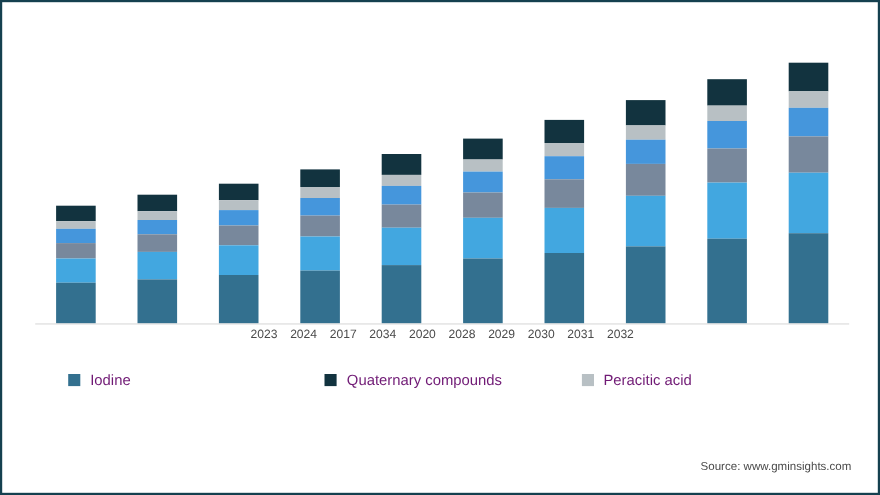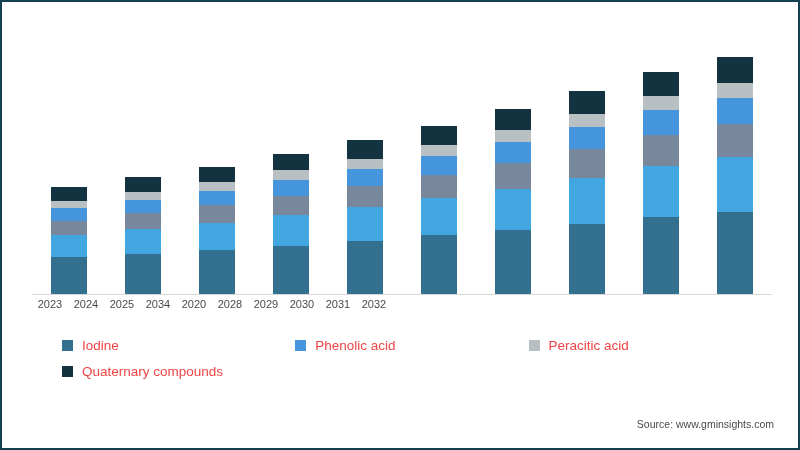--- a/index.html
+++ b/index.html
@@ -67,21 +67,21 @@
     display: block;
   }
   
   .xaxis {
     position: absolute;
     left: 30px;
     top: 296px;
     width: 740px;
     height: 20px;
     display: flex;
-    justify-content: flex-start;
+    justify-content: center;
   }
   .xtick {
     width: 36px;
     text-align: center;
     font-size: 11px;
     color: #4a4a4a;
   }
   
   .legend {
     position: absolute;
@@ -100,21 +100,21 @@
     padding-right: 6px;
   }
   .swatch {
     width: 11px;
     height: 11px;
     flex: 0 0 11px;
     margin-right: 9px;
   }
   .legend-label {
     font-size: 13.5px;
-    color: #ef4444;
+    color: #701a75;
     white-space: nowrap;
   }
   
   .source {
     position: absolute;
     right: 24px;
     bottom: 18px;
     font-size: 10.5px;
     color: #4a4a4a;
   }
@@ -207,44 +207,40 @@
           <div class="seg" style="height: 56.7538px; background: rgb(66, 167, 224);"></div>
           <div class="seg" style="height: 84.2154px; background: rgb(51, 112, 143);"></div>
         </div>
       </div>
     <div class="axis-line"></div>
   </div>
 
   <div class="xaxis" id="xaxis">
       <div class="xtick">2023</div>
       <div class="xtick">2024</div>
-      <div class="xtick">2025</div>
+      <div class="xtick">2017</div>
       <div class="xtick">2034</div>
       <div class="xtick">2020</div>
       <div class="xtick">2028</div>
       <div class="xtick">2029</div>
       <div class="xtick">2030</div>
       <div class="xtick">2031</div>
       <div class="xtick">2032</div>
     </div>
 
   <div class="legend" id="legend">
       <div class="legend-item">
         <span class="swatch" style="background: rgb(51, 112, 143);"></span>
         <span class="legend-label">Iodine</span>
       </div>
       <div class="legend-item">
-        <span class="swatch" style="background: rgb(69, 150, 220);"></span>
-        <span class="legend-label">Phenolic acid</span>
+        <span class="swatch" style="background: rgb(18, 51, 63);"></span>
+        <span class="legend-label">Quaternary compounds</span>
       </div>
       <div class="legend-item">
         <span class="swatch" style="background: rgb(184, 192, 196);"></span>
         <span class="legend-label">Peracitic acid</span>
       </div>
-      <div class="legend-item">
-        <span class="swatch" style="background: rgb(18, 51, 63);"></span>
-        <span class="legend-label">Quaternary compounds</span>
-      </div>
     </div>
 
   <div class="source">Source: www.gminsights.com</div>
 
 </div>
 
 </body></html>

